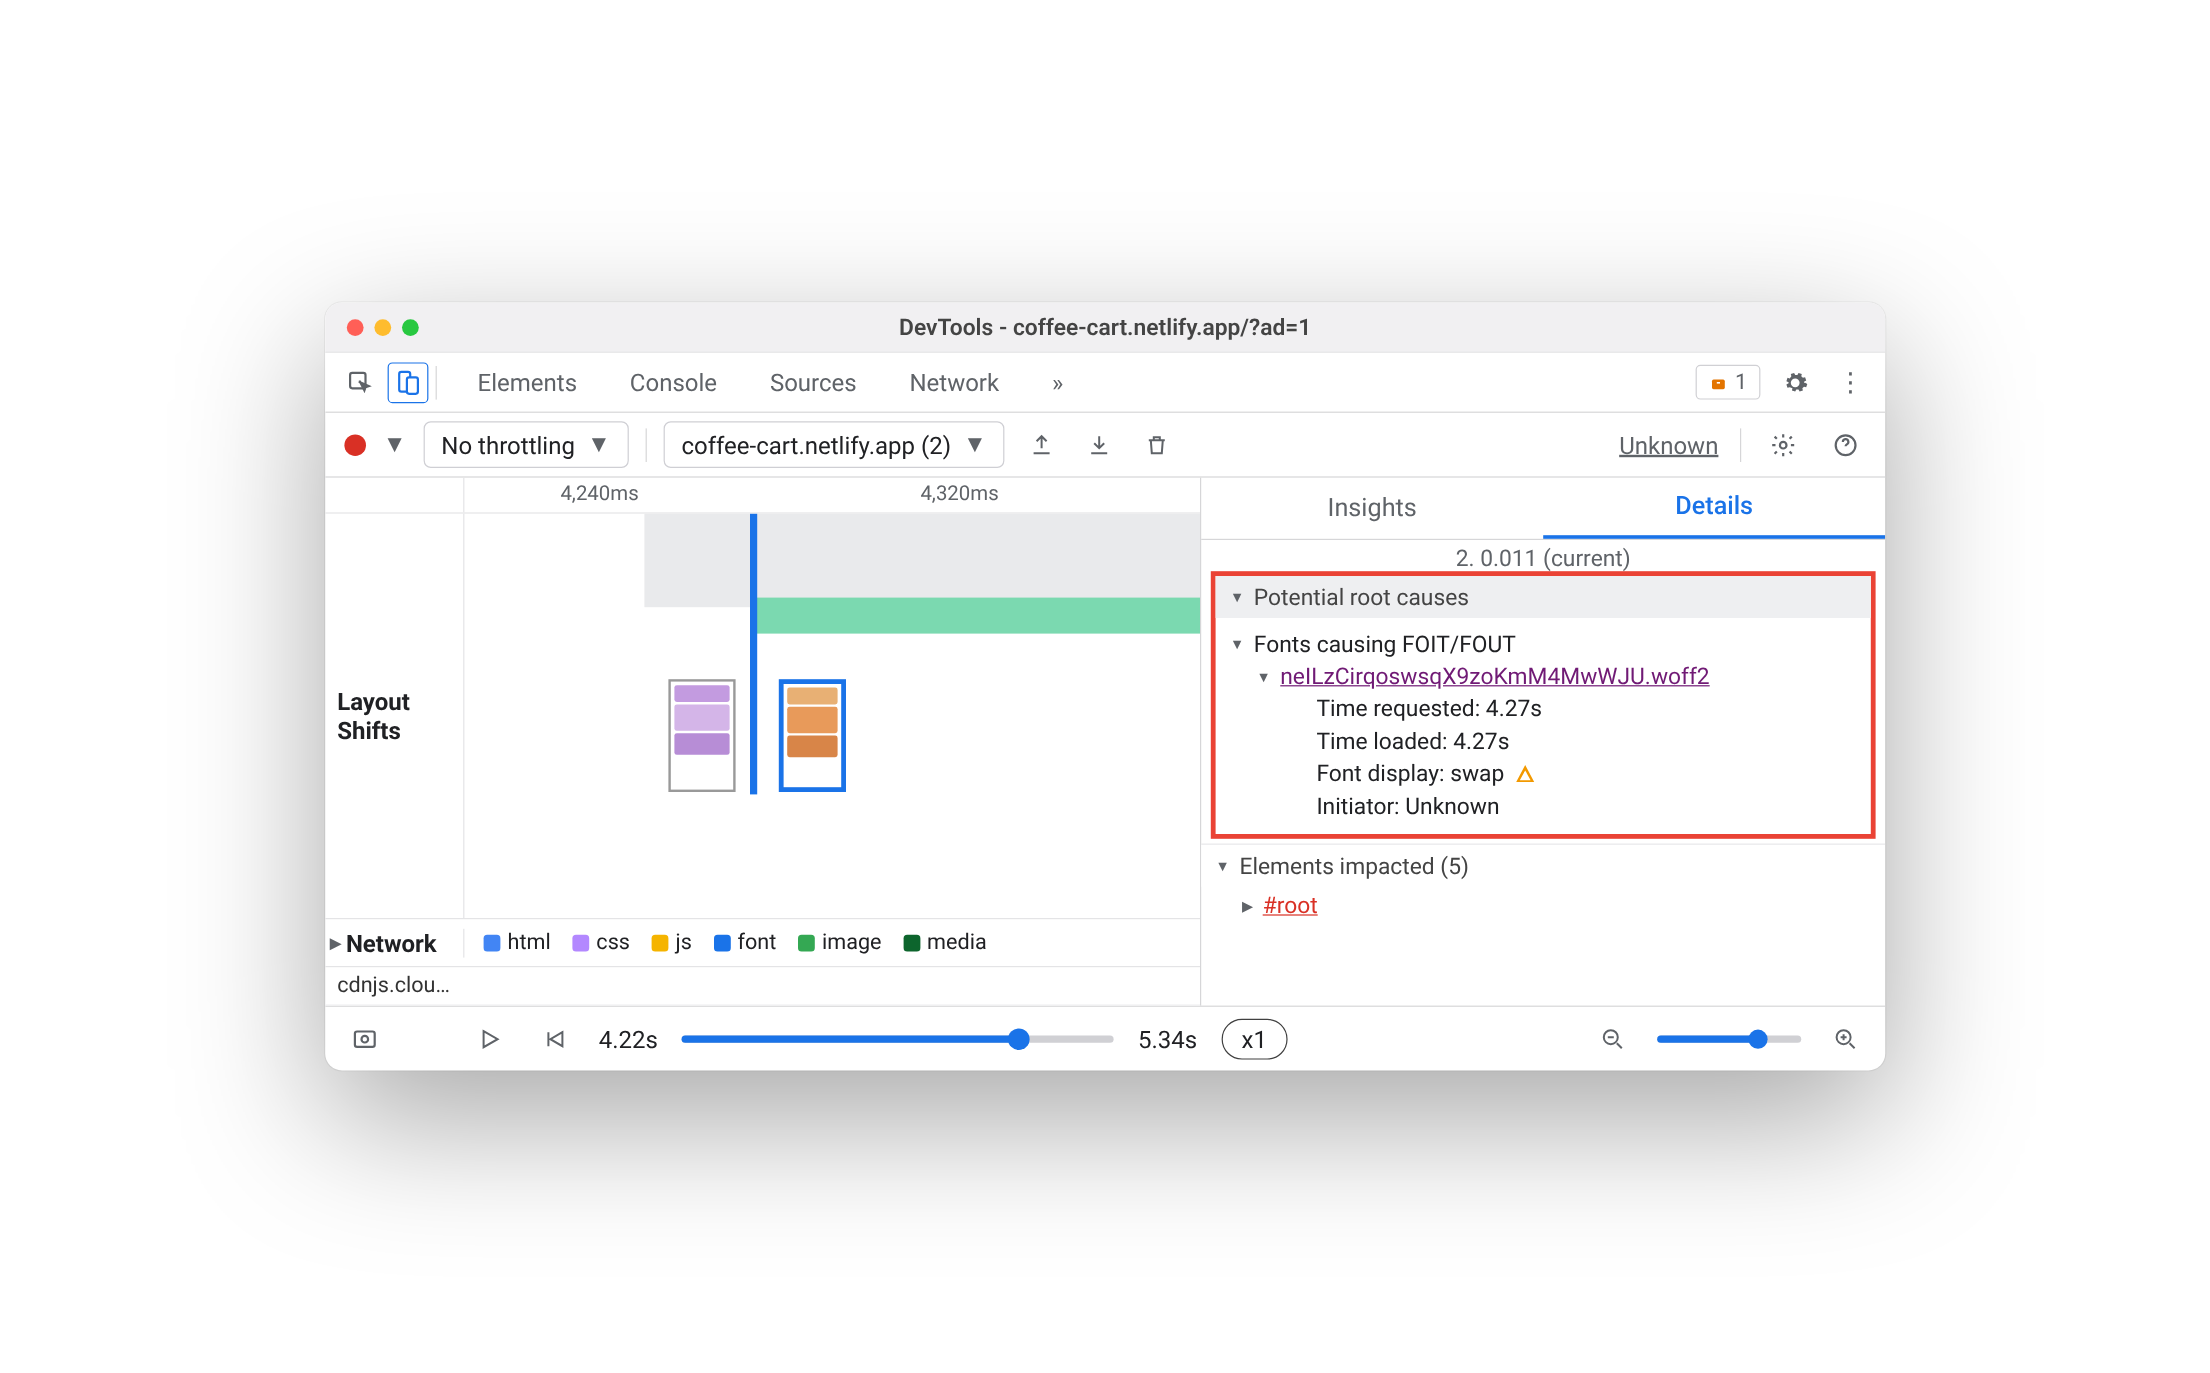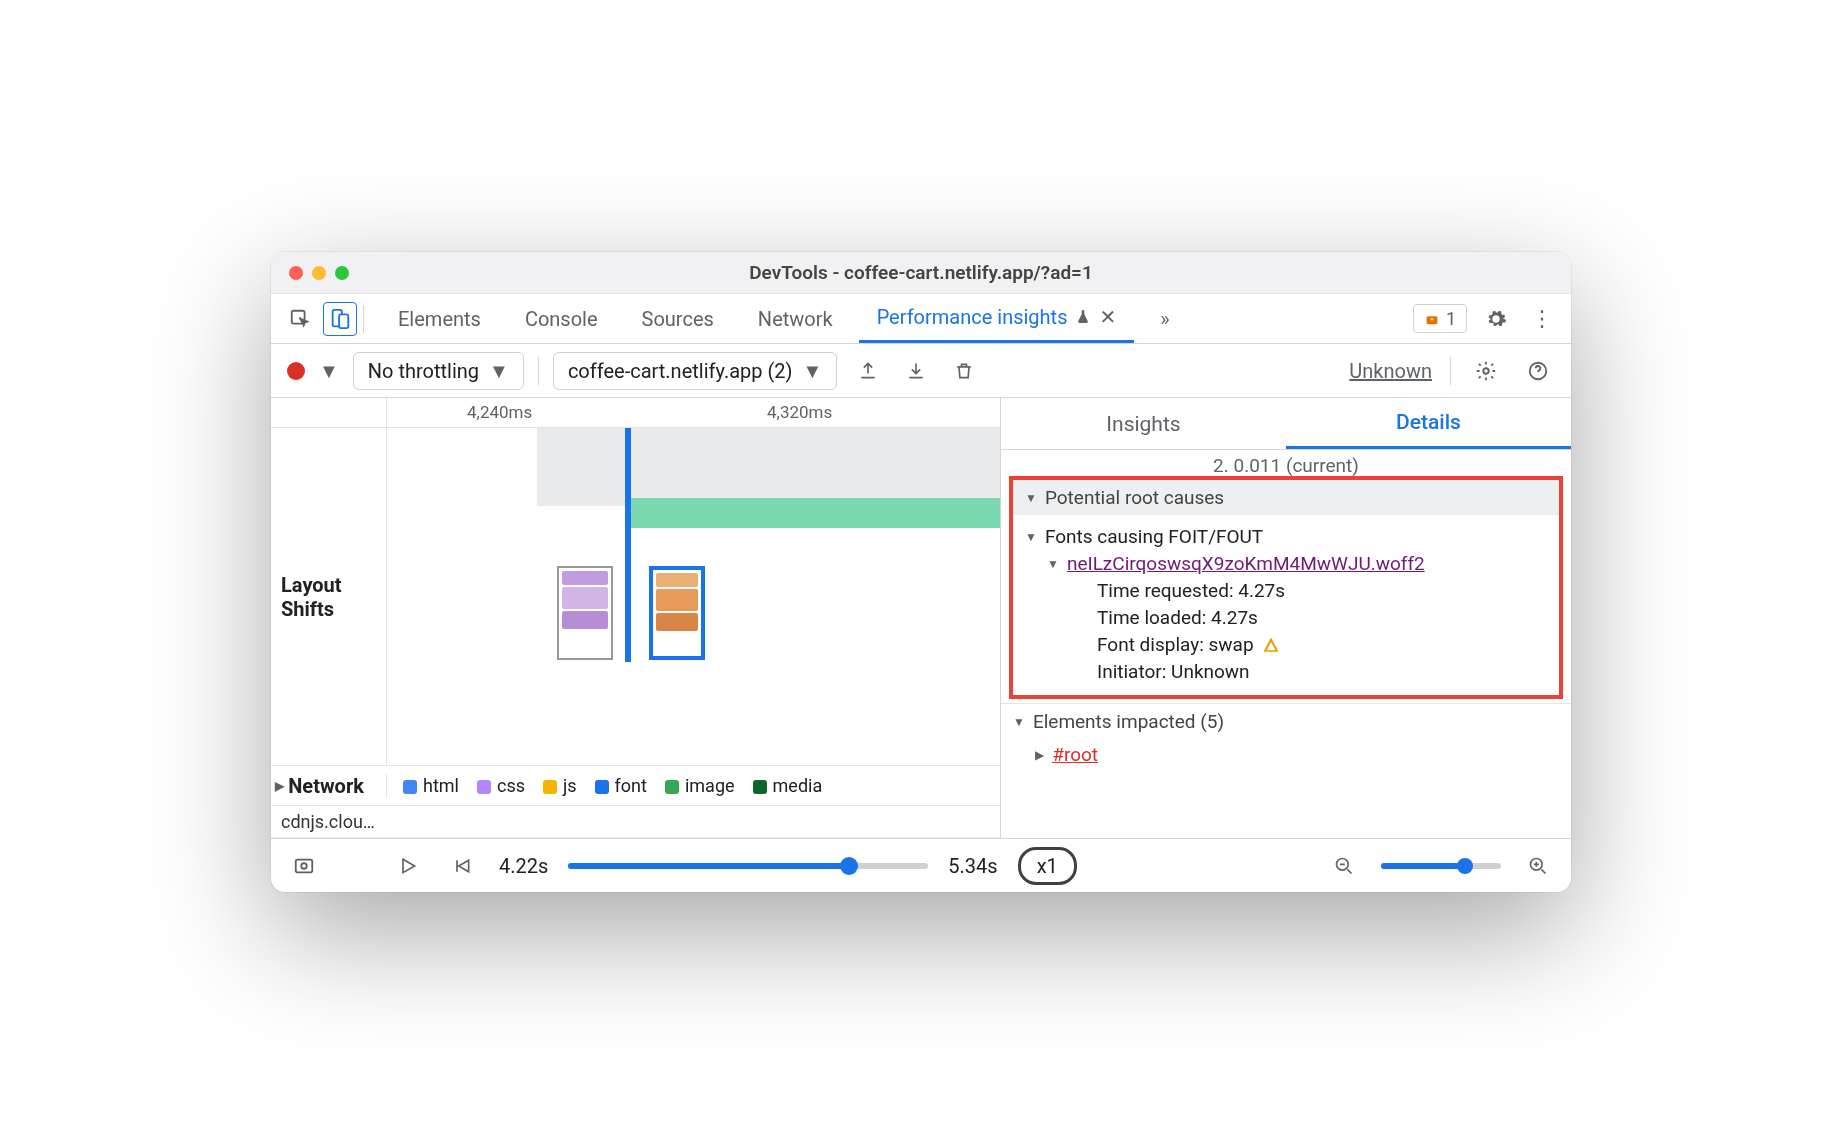--- a/index.html
+++ b/index.html
@@ -115,21 +115,21 @@
   .link{ color:#701a75; text-decoration:underline; cursor:pointer;}
   .warnico{ color:#f29900; }
   .triangle{ font-size:12px; color:#5f6368;}
   .section2{ border-top:1px solid #e4e4e6; }
   .red-link{ color:#d93025; text-decoration:underline;}
   
   .scrub{ height:54px; border-top:1px solid #d6d6d8; display:flex; align-items:center; padding:0 16px; gap:20px;}
   .track{ flex:0 0 360px; height:6px; background:#d0d0d4; border-radius:3px; position:relative;}
   .track .fill{ position:absolute; left:0; width:78%; height:100%; background:#1a73e8; border-radius:3px;}
   .track .knob{ position:absolute; left:78%; top:50%; transform:translate(-50%,-50%); width:18px; height:18px; background:#1a73e8; border-radius:50%;}
-  .pill{ border:3px solid #404040; border-radius:18px; padding:4px 16px;}
+  .pill{ border:1px solid #404040; border-radius:18px; padding:4px 16px;}
   .ztrack{ width:120px; height:6px; background:#d0d0d4; border-radius:3px; position:relative;}
   .ztrack .fill{ position:absolute; left:0; width:70%; height:100%; background:#1a73e8; border-radius:3px;}
   .ztrack .knob{ position:absolute; left:70%; top:50%; transform:translate(-50%,-50%); width:16px;height:16px;background:#1a73e8;border-radius:50%;}
   svg{ display:block; }
 </style>
 </head>
 <body>
 
 <div class="window">
 
@@ -154,29 +154,20 @@
           <rect x="4" y="2" width="10" height="18" rx="2"></rect>
           <rect x="11" y="7" width="10" height="15" rx="2" fill="#fff"></rect>
         </svg>
     </div>
     <div class="divider-v"></div>
     <div class="tabs">
       <div class="tab">Elements</div>
       <div class="tab">Console</div>
       <div class="tab">Sources</div>
       <div class="tab">Network</div>
-      <div class="tab active">
-        <span>Performance insights</span>
-        <span>
-          <svg width="16" height="16" viewBox="0 0 24 24" fill="#5f6368">
-              <path d="M10 2h4v6l5 10a2 2 0 0 1-1.8 3H6.8A2 2 0 0 1 5 18L10 8V2z"></path>
-            </svg>
-        </span>
-        <span style="color:#5f6368">✕</span>
-      </div>
       <div class="tab">»</div>
     </div>
     <div class="tabrow-right">
       <div class="badge">
         <span class="warn">
           <svg width="16" height="16" viewBox="0 0 24 24" fill="#e37400">
               <rect x="4" y="8" width="16" height="12" rx="2"></rect>
               <rect x="10" y="11" width="4" height="2" fill="#fff"></rect>
             </svg>
         </span>

